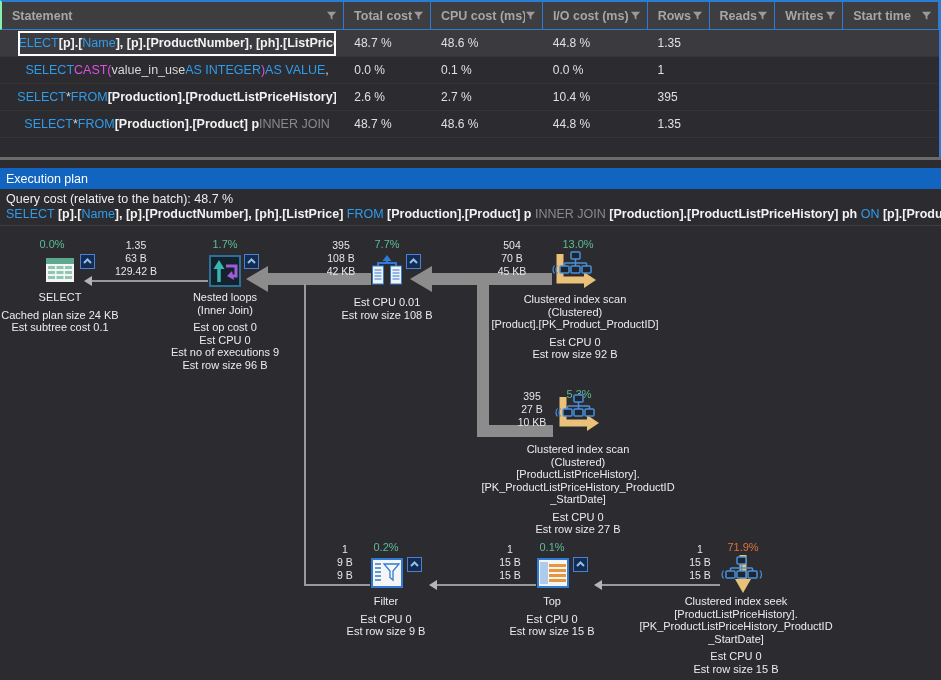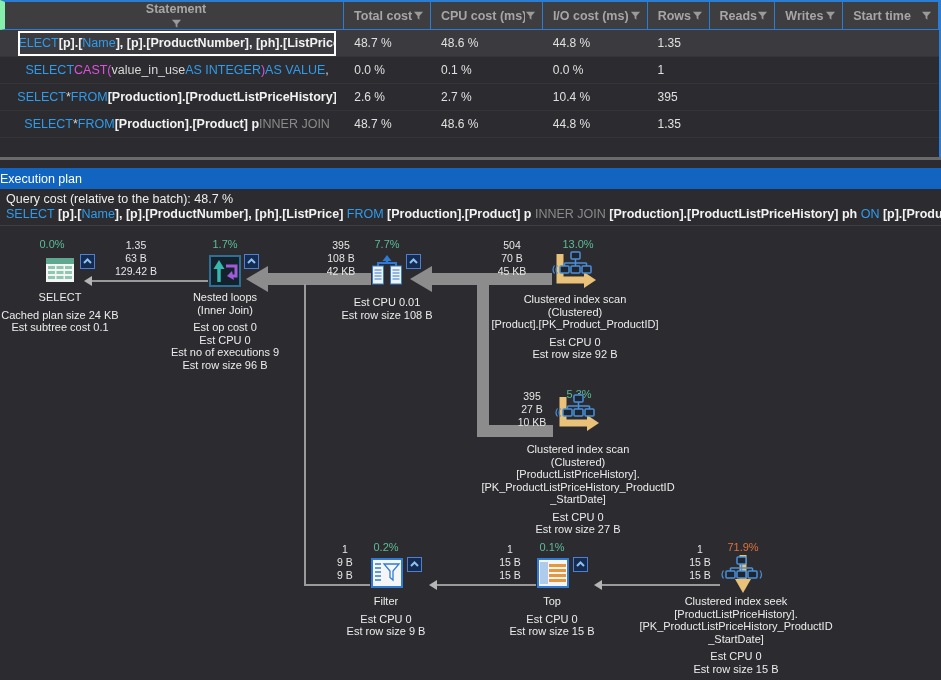--- a/index.html
+++ b/index.html
@@ -5,39 +5,39 @@
   * { box-sizing: border-box; margin: 0; padding: 0; }
   body { font-family: "Liberation Sans", sans-serif; background:#1e1e1e; }
   .page { position:relative; width:941px; height:680px; background:#2c2c30; overflow:hidden; }
 
   
   .toppanel { position:absolute; left:0; top:0; width:941px; height:157px; background:#2c2c30; border-right:2px solid #2b7cd3; }
   .hrow { display:flex; height:30px; }
   .hcell { background:#3e3e41; color:#a6a6a6; font-size:12.5px; font-weight:bold;
            display:flex; align-items:center; padding:0 6px 0 10px;
            border-top:2px solid #2b7cd3; border-bottom:1px solid #2b7cd3; border-right:1px solid #2b7cd3; }
-  .hcell:first-child { border-left:5px solid #86efac;flex-direction:column; }
+  .hcell:first-child { border-left:2px solid #86efac; }
   .hcell .hlabel { flex:1 1 auto; white-space:nowrap; overflow:hidden; }
   .hcell svg { flex:0 0 auto; }
   .drow { display:flex; height:27px; border-bottom:1px solid #353538; }
   .drow.sel { background:#3b3b3f; }
   .cell { color:#e0e0e0; font-size:12px; display:flex; align-items:center; padding-left:10px; white-space:nowrap; overflow:hidden; }
   .stmtcell { padding-left:0; }
   .stmtbox { flex:1 1 auto; margin:1px 8px 1px 18px; height:25px; display:flex; align-items:center; justify-content:center;
              font-size:12.5px; white-space:nowrap; overflow:hidden; }
   .drow.sel .stmtbox { border:2px solid #ffffff; }
   .kw { color:#2f9ceb; } .id { color:#f2f2f2; font-weight:bold; } .mg { color:#df4fdf; }
   .pl { color:#d8d8d8; } .gy { color:#8a8a8a; }
   .w345{width:345px}.w87{width:87px}.w112{width:112px}.w105{width:105px}.w62{width:62px}.w66{width:66px}.w68{width:68px}.w96{width:96px}
 
   .splitter { position:absolute; left:0; top:157px; width:941px; height:3px; background:#6a6a6a; }
 
   
   .planbar { position:absolute; left:0; top:168px; width:941px; height:21px; background:#1165c0; color:#ffffff;
-             font-size:12.5px; display:flex; align-items:center; }
+             font-size:12.5px; display:flex; align-items:center; padding-left:6px; }
   .qcost { position:absolute; left:6px; top:192px; color:#eeeeee; font-size:12.5px; white-space:nowrap; }
   .sqlline { position:absolute; left:6px; top:207px; font-size:12.5px; white-space:nowrap; }
   .plandivider { position:absolute; left:0; top:225px; width:941px; height:1px; background:#3f3f42; }
 
   .canvas { position:absolute; left:0; top:227px; width:941px; height:453px; background:#2c2c30; }
 
   .thin { position:absolute; background:#9a9a9a; }
   .thick { position:absolute; background:#8c8c8c; }
   .ah { position:absolute; width:0; height:0; border-top:5px solid transparent; border-bottom:5px solid transparent; border-right:8px solid #b5b5b5; }
   .thick-ah { position:absolute; width:0; height:0; border-top:13px solid transparent; border-bottom:13px solid transparent; border-right:22px solid #8c8c8c; }

